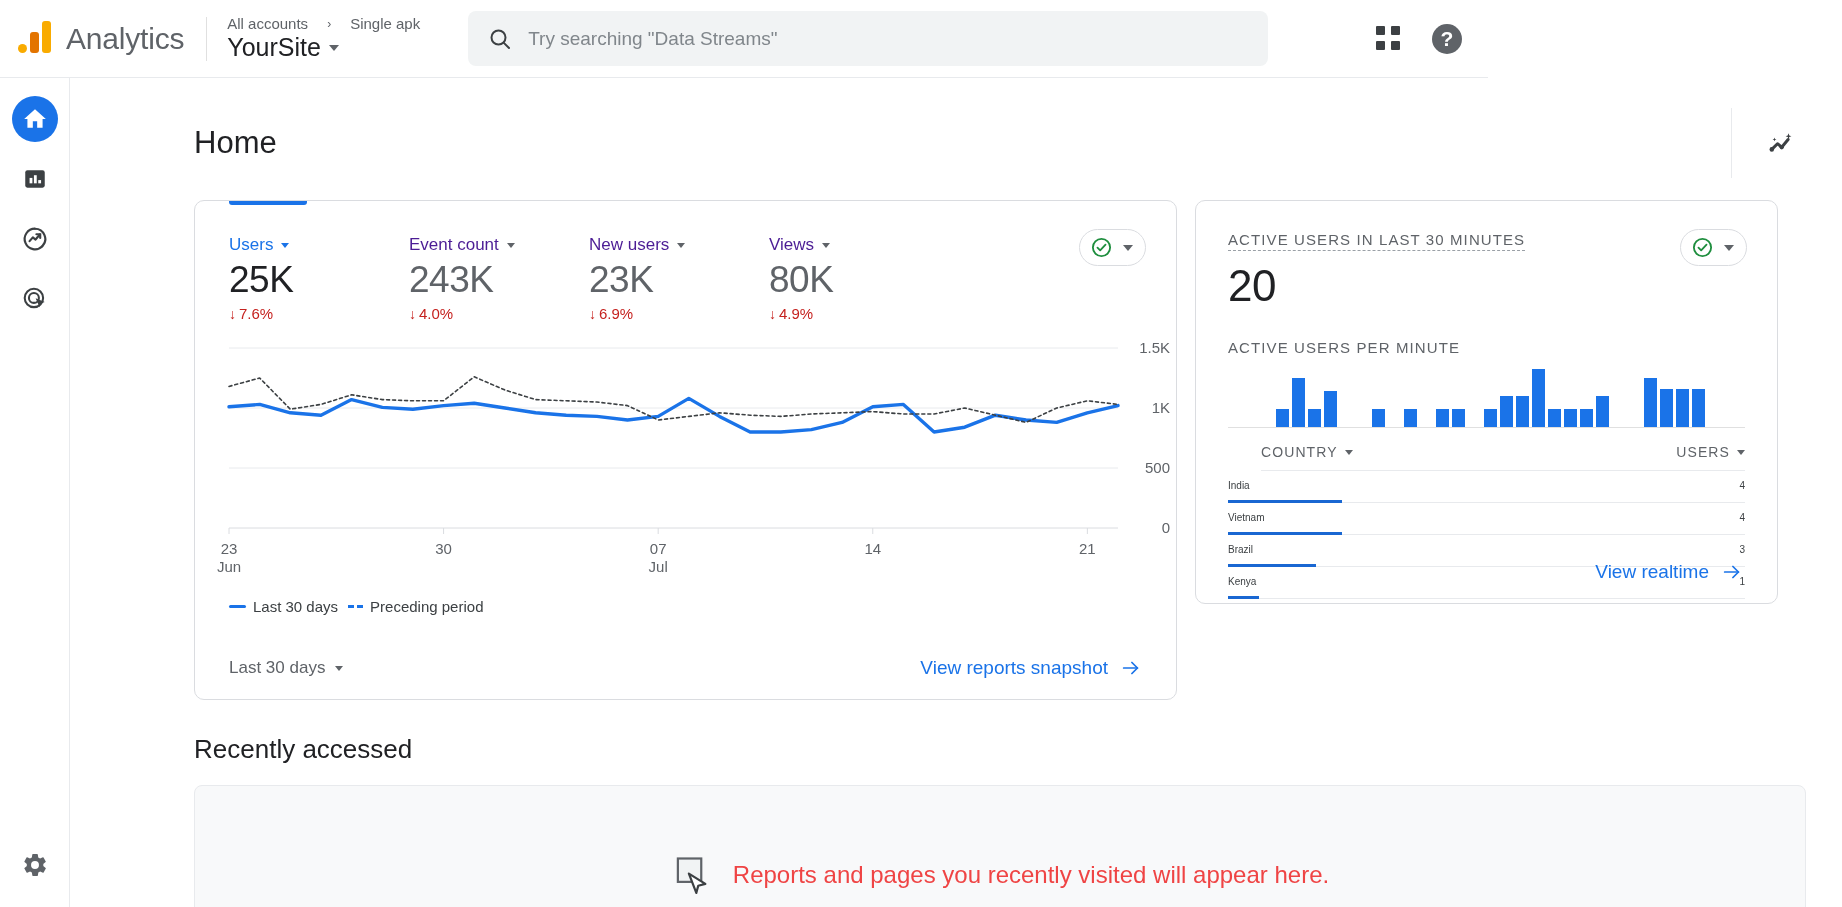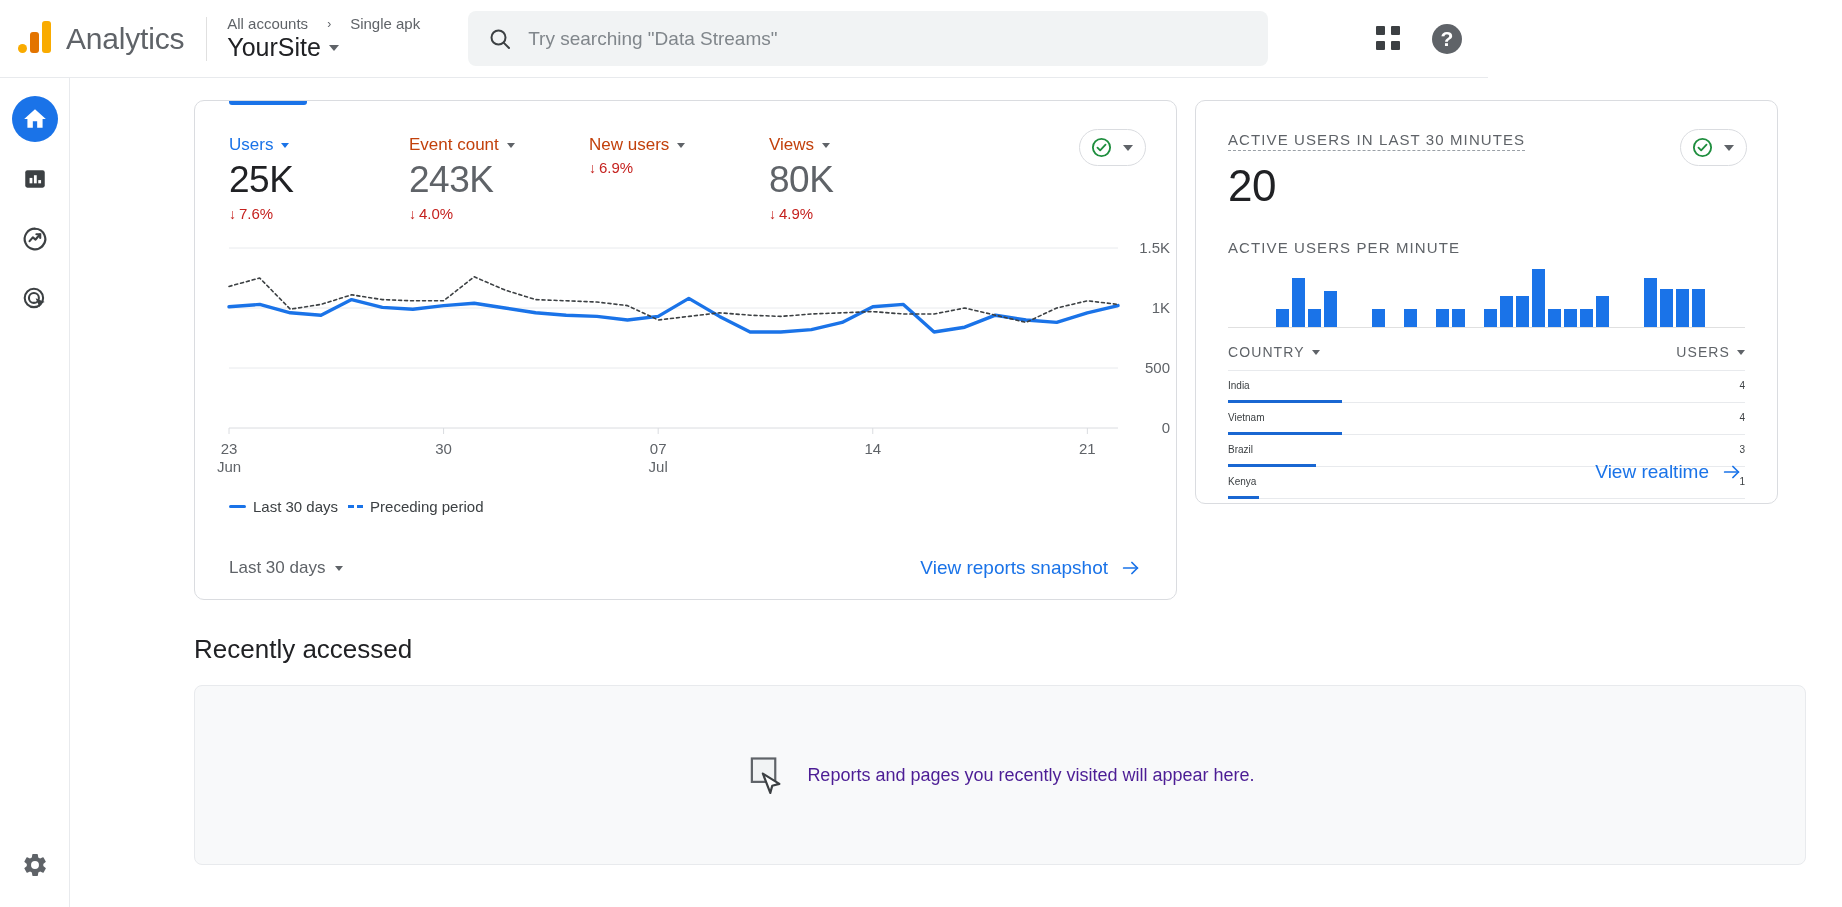--- a/index.html
+++ b/index.html
@@ -67,21 +67,21 @@
   .head-divider { width:1px; height:70px; background:#e8eaed; margin-right:32px; }
 
   .cards-row { display:flex; gap: 18px; padding-left: 124px; padding-right: 36px; margin-top: 22px; align-items: flex-start; }
 
   .card { background:#fff; border:1px solid #dadce0; border-radius:10px; position:relative; }
   .card-main { width: 983px; height: 500px; overflow:hidden; }
   .card-rt  { width: 583px; height: 404px; }
 
   .metrics { display:flex; padding: 34px 0 0 34px; gap: 0; }
   .metric { width: 180px; position:relative; }
-  .metric .m-label { font-size: 17px; color:#c2410c; display:flex; align-items:center; gap:8px; }
+  .metric .m-label { font-size: 17px; color:#4c1d95; display:flex; align-items:center; gap:8px; }
   .metric.sel .m-label { color:#1a73e8; }
   .metric .m-value { font-size: 37px; color:#202124; margin-top: 4px; letter-spacing:-0.5px; }
   .metric.sel .m-value { color:#202124; }
   .metric:not(.sel) .m-value { color:#5f6368; }
   .m-delta { font-size: 15px; color:#c5221f; margin-top: 4px; display:flex; align-items:center; gap:3px; }
   .arrow-dn { font-size: 14px; line-height:1; }
   .sel-indicator { position:absolute; top:-35px; left:0; width:78px; height:5px; background:#1a73e8; border-radius:0 0 3px 3px; }
 
   .pill-badge {
     position:absolute; display:flex; align-items:center; gap:10px;
@@ -102,35 +102,35 @@
   .footer-link { margin-left:auto; font-size: 19px; color:#1a73e8; display:flex; align-items:center; gap:12px; cursor:pointer; }
 
   
   .rt-pad { padding: 30px 32px 0 32px; }
   .rt-label { font-size: 15px; letter-spacing: 1.1px; color:#5f6368; border-bottom: 1px dashed #9aa0a6; display:inline-block; padding-bottom:2px; }
   .rt-big { font-size: 44px; color:#202124; margin-top: 10px; letter-spacing:-0.5px; }
   .rt-sub { font-size: 15px; letter-spacing: 1.1px; color:#5f6368; margin-top: 28px; }
   .rt-bars { margin-top: 10px; height: 62px; display:flex; align-items:flex-end; gap: 3px; border-bottom:1px solid #e0e0e0; padding-bottom:0; }
   .rt-bars .bar { width: 13px; background:#1a73e8; }
   .rt-table { margin-top: 16px; }
-  .rt-thead { display:flex; font-size: 14px; letter-spacing:1.1px; color:#5f6368; padding-bottom: 10px; border-bottom:1px solid #e8eaed; }
+  .rt-thead { display:flex; font-size: 14px; letter-spacing:1.1px; color:#5f6368; padding-bottom: 10px; border-bottom:1px solid #e8eaed;margin-left:33px; }
   .rt-th { display:flex; align-items:center; gap:7px; cursor:pointer; }
   .rt-th.right { margin-left:auto; }
   .rt-row { position:relative; padding: 9px 0 11px 0; border-bottom:1px solid #e8eaed; display:flex; font-size: 10px; color:#3c4043; }
   .rt-row .val { margin-left:auto; }
   .rt-prog { position:absolute; bottom:-1px; left:0; height:3px; background:#1967d2; }
 
   
   .recent-title { font-size: 26px; color:#202124; padding-left:124px; margin-top: 34px; }
   .recent-box {
     margin: 20px 36px 0 124px; height: 180px;
     background:#f8f9fa; border:1px solid #e8eaed; border-radius:8px;
     display:flex; align-items:center; justify-content:center; gap: 18px;
   }
-  .recent-text { font-size: 18px; color:#4c1d95; }
+  .recent-text { font-size: 24px; color:#ef4444; }
 </style>
 </head>
 <body>
 
 <div class="topbar">
   <div class="ga-logo">
     <span class="bar b1"></span>
       <span class="bar b2"></span>
       <span class="bar b3"></span>
   </div>
@@ -199,20 +199,33 @@
   </div>
   <div class="rail-gear">
     <svg width="28" height="28" viewBox="0 0 24 24">
       <path fill="#5f6368" d="M19.1 12.9c.04-.3.06-.6.06-.9s-.02-.6-.07-.9l2-1.6a.5.5 0 0 0 .12-.6l-1.9-3.3a.48.48 0 0 0-.58-.22l-2.4 1a7 7 0 0 0-1.56-.9l-.36-2.5a.48.48 0 0 0-.48-.4h-3.8a.48.48 0 0 0-.47.4l-.36 2.5c-.57.23-1.09.54-1.57.9l-2.4-1a.48.48 0 0 0-.58.22L2.9 8.9c-.12.2-.07.45.12.6l2 1.6c-.05.3-.08.6-.08.9s.03.6.08.9l-2 1.6a.5.5 0 0 0-.12.6l1.9 3.3c.12.22.37.3.58.22l2.4-1c.48.37 1 .68 1.57.9l.36 2.5c.04.24.24.4.48.4h3.8c.24 0 .44-.16.48-.4l.36-2.5c.56-.23 1.08-.53 1.56-.9l2.4 1c.22.08.46 0 .58-.22l1.9-3.3a.5.5 0 0 0-.12-.6zM12 15.4A3.4 3.4 0 1 1 12 8.6a3.4 3.4 0 0 1 0 6.8z"></path>
     </svg>
   </div>
 </div>
 
 <div class="content">
 
+  <div class="page-head">
+    <div class="page-title">Home</div>
+    <div class="head-right">
+      <div class="head-divider"></div>
+      <svg width="34" height="34" viewBox="0 0 24 24">
+        <polyline points="5.5,16.5 9.5,12.5 12.5,15 17,9.5" fill="none" stroke="#3c4043" stroke-width="2.1" stroke-linecap="round" stroke-linejoin="round"></polyline>
+        <circle cx="5.5" cy="16.5" r="1.6" fill="#3c4043"></circle>
+        <circle cx="12.5" cy="15" r="1.5" fill="#3c4043"></circle>
+        <path d="M17.3 5.2l.55 1.5 1.5.55-1.5.55-.55 1.5-.55-1.5-1.5-.55 1.5-.55z" fill="#3c4043"></path>
+        <path d="M7.4 8.1l.37 1 1 .37-1 .37-.37 1-.37-1-1-.37 1-.37z" fill="#3c4043"></path>
+      </svg>
+    </div>
+  </div>
 
   <div class="cards-row">
 
     <div class="card card-main">
 
       <div class="pill-badge" style="top:28px; right:30px;">
         <svg width="23" height="23" viewBox="0 0 24 24">
           <circle cx="12" cy="12" r="9" fill="none" stroke="#1e8e3e" stroke-width="1.9"></circle>
           <polyline points="7.8,12.2 10.6,15 16.2,9" fill="none" stroke="#1e8e3e" stroke-width="1.9" stroke-linecap="round" stroke-linejoin="round"></polyline>
         </svg>
@@ -243,20 +256,21 @@
             <span class="arrow-dn">↓</span>
             <span>4.0%</span>
           </div>
         </div>
 
         <div class="metric">
           <div class="m-label">
             <span>New users</span>
             <span class="caret-sm"></span>
           </div>
+          <div class="m-value">23K</div>
           <div class="m-delta">
             <span class="arrow-dn">↓</span>
             <span>6.9%</span>
           </div>
         </div>
 
         <div class="metric">
           <div class="m-label">
             <span>Views</span>
             <span class="caret-sm"></span>

